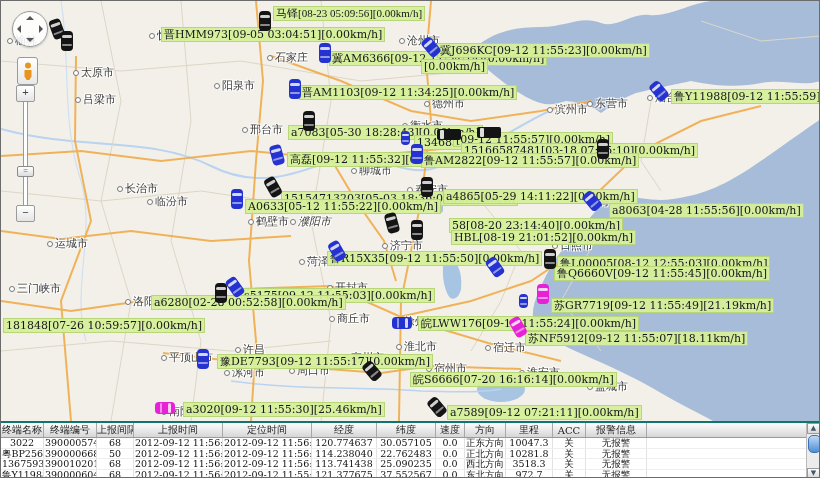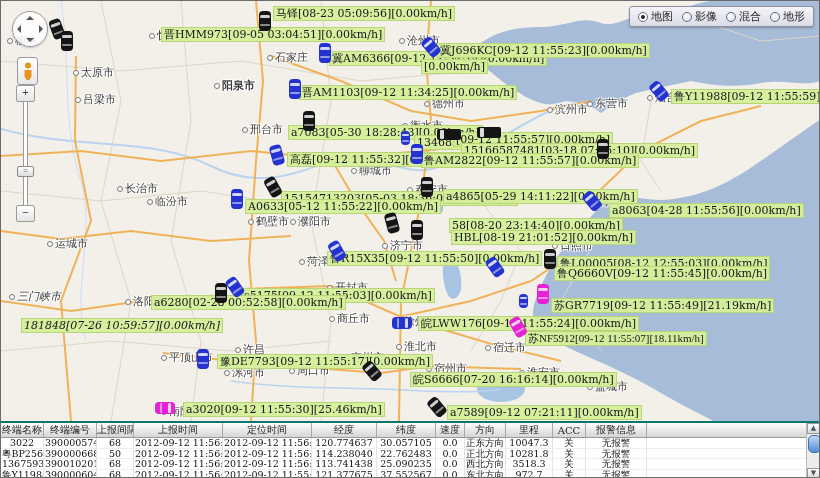--- a/index.html
+++ b/index.html
@@ -108,61 +108,43 @@
       <svg width="12" height="18">
         <circle cx="6" cy="3.5" r="3" fill="#e8951f"></circle>
         <path d="M2.5,8 h7 v6.5 l-2.2,3.5 h-2.6 l-2.2,-3.5 z" fill="#e8951f"></path>
       </svg>
     </div>
     <div id="zoomin">+</div>
     <div id="ztrack"></div>
     <div id="zhandle">=</div>
     <div id="zoomout">−</div>
 
-    <div id="maptype">
-        <span class="ropt">
-          <span class="radio sel"></span>
-          <span>地图</span>
-        </span>
-        <span class="ropt">
-          <span class="radio"></span>
-          <span>影像</span>
-        </span>
-        <span class="ropt">
-          <span class="radio"></span>
-          <span>混合</span>
-        </span>
-        <span class="ropt">
-          <span class="radio"></span>
-          <span>地形</span>
-        </span>
-      </div>
 
     <div id="cities">
         <div class="city" style="left: 6px; top: 32px;"><span class="dot"></span><span>榆林</span></div>
         <div class="city" style="left: 148px; top: 27px;"><span class="dot"></span><span>忻州市</span></div>
         <div class="city" style="left: 398px; top: 32px;"><span class="dot"></span><span>沧州市</span></div>
         <div class="city" style="left: 72px; top: 64px;"><span class="dot"></span><span>太原市</span></div>
-        <div class="city" style="left: 213px; top: 77px; font-weight: bold;"><span class="dot"></span><span>阳泉市</span></div>
+        <div class="city" style="left: 213px; top: 77px;"><span class="dot"></span><span>阳泉市</span></div>
         <div class="city" style="left: 74px; top: 91px;"><span class="dot"></span><span>吕梁市</span></div>
         <div class="city" style="left: 266px; top: 49px;"><span class="dot"></span><span>石家庄</span></div>
         <div class="city" style="left: 401px; top: 73px; margin-top: 44px;"><span class="dot"></span><span>衡水市</span></div>
         <div class="city" style="left: 423px; top: 95px;"><span class="dot"></span><span>德州市</span></div>
         <div class="city" style="left: 546px; top: 101px;"><span class="dot"></span><span>滨州市</span></div>
         <div class="city" style="left: 586px; top: 95px;"><span class="dot"></span><span>东营市</span></div>
         <div class="city" style="left: 646px; top: 89px;"><span class="dot"></span><span>烟台市</span></div>
         <div class="city" style="left: 241px; top: 121px;"><span class="dot"></span><span>邢台市</span></div>
         <div class="city" style="left: 350px; top: 162px;"><span class="dot"></span><span>聊城市</span></div>
         <div class="city" style="left: 406px; top: 181px;"><span class="dot"></span><span>泰安市</span></div>
         <div class="city" style="left: 116px; top: 180px;"><span class="dot"></span><span>长治市</span></div>
         <div class="city" style="left: 98px; top: 193px; margin-left: 48px;"><span class="dot"></span><span>临汾市</span></div>
         <div class="city" style="left: 46px; top: 235px;"><span class="dot"></span><span>运城市</span></div>
-        <div class="city" style="left: 8px; top: 288px; font-style: italic;"><span class="dot"></span><span>三门峡市</span></div>
+        <div class="city" style="left: 8px; top: 280px;"><span class="dot"></span><span>三门峡市</span></div>
         <div class="city" style="left: 247px; top: 213px;"><span class="dot"></span><span>鹤壁市</span></div>
-        <div class="city" style="left: 289px; top: 213px;"><span class="dot"></span><span>濮阳市</span></div>
+        <div class="city" style="left: 289px; top: 213px; font-style: italic;"><span class="dot"></span><span>濮阳市</span></div>
         <div class="city" style="left: 381px; top: 237px;"><span class="dot"></span><span>济宁市</span></div>
         <div class="city" style="left: 298px; top: 253px;"><span class="dot"></span><span>菏泽市</span></div>
         <div class="city" style="left: 551px; top: 237px;"><span class="dot"></span><span>日照市</span></div>
         <div class="city" style="left: 590px; top: 193px;"><span class="dot"></span><span>青岛市</span></div>
         <div class="city" style="left: 124px; top: 293px;"><span class="dot"></span><span>洛阳市</span></div>
         <div class="city" style="left: 326px; top: 279px;"><span class="dot"></span><span>开封市</span></div>
         <div class="city" style="left: 328px; top: 310px;"><span class="dot"></span><span>商丘市</span></div>
         <div class="city" style="left: 234px; top: 341px; text-decoration: underline;"><span class="dot"></span><span>许昌</span></div>
         <div class="city" style="left: 160px; top: 349px;"><span class="dot"></span><span>平顶山市</span></div>
         <div class="city" style="left: 223px; top: 364px;"><span class="dot"></span><span>漯河市</span></div>
@@ -170,21 +152,21 @@
         <div class="city" style="left: 160px; top: 403px;"><span class="dot"></span><span>南阳市</span></div>
         <div class="city" style="left: 342px; top: 349px;"><span class="dot"></span><span>亳州市</span></div>
         <div class="city" style="left: 425px; top: 360px;"><span class="dot"></span><span>宿州市</span></div>
         <div class="city" style="left: 395px; top: 338px;"><span class="dot"></span><span>淮北市</span></div>
         <div class="city" style="left: 395px; top: 313px;"><span class="dot"></span><span>徐州市</span></div>
         <div class="city" style="left: 484px; top: 339px;"><span class="dot"></span><span>宿迁市</span></div>
         <div class="city" style="left: 518px; top: 364px;"><span class="dot"></span><span>淮安市</span></div>
         <div class="city" style="left: 586px; top: 378px;"><span class="dot"></span><span>盐城市</span></div>
       </div>
     <div id="vlabels">
-        <div class="vlabel" style="left: 272px; top: 5px;">马铎[08-23 05:09:56][0.00km/h]</div>
+        <div class="vlabel" style="left: 272px; top: 5px; font-family: Liberation Serif, serif;">马铎[08-23 05:09:56][0.00km/h]</div>
         <div class="vlabel" style="left: 160px; top: 26px;">晋HMM973[09-05 03:04:51][0.00km/h]</div>
         <div class="vlabel" style="left: 328px; top: 50px;">冀AM6366[09-12 11:54:14][0.00km/h]</div>
         <div class="vlabel" style="left: 436px; top: 42px;">冀J696KC[09-12 11:55:23][0.00km/h]</div>
         <div class="vlabel" style="left: 420px; top: 58px;">[0.00km/h]</div>
         <div class="vlabel" style="left: 670px; top: 88px;">鲁Y11988[09-12 11:55:59][0.00km/h]</div>
         <div class="vlabel" style="left: 298px; top: 84px;">晋AM1103[09-12 11:34:25][0.00km/h]</div>
         <div class="vlabel" style="left: 287px; top: 124px;">a7083[05-30 18:28:43][0.00km/h]</div>
         <div class="vlabel" style="left: 413px; top: 134px;">1346833</div>
         <div class="vlabel" style="left: 452px; top: 131px;">[09-12 11:55:57][0.00km/h]</div>
         <div class="vlabel" style="left: 460px; top: 142px;">15166587481[03-18 07:55:10][0.00km/h]</div>
@@ -195,23 +177,23 @@
         <div class="vlabel" style="left: 442px; top: 188px;">a4865[05-29 14:11:22][0.00km/h]</div>
         <div class="vlabel" style="left: 608px; top: 202px;">a8063[04-28 11:55:56][0.00km/h]</div>
         <div class="vlabel" style="left: 448px; top: 217px;">58[08-20 23:14:40][0.00km/h]</div>
         <div class="vlabel" style="left: 450px; top: 229px;">HBL[08-19 21:01:52][0.00km/h]</div>
         <div class="vlabel" style="left: 326px; top: 250px;">鲁R15X35[09-12 11:55:50][0.00km/h]</div>
         <div class="vlabel" style="left: 556px; top: 255px;">鲁L00005[08-12 12:55:03][0.00km/h]</div>
         <div class="vlabel" style="left: 508px; top: 265px; margin-left: 45px;">鲁Q6660V[09-12 11:55:45][0.00km/h]</div>
         <div class="vlabel" style="left: 550px; top: 297px;">苏GR7719[09-12 11:55:49][21.19km/h]</div>
         <div class="vlabel" style="left: 240px; top: 287px;">s5175[09-12 11:55:03][0.00km/h]</div>
         <div class="vlabel" style="left: 150px; top: 294px;">a6280[02-28 00:52:58][0.00km/h]</div>
-        <div class="vlabel" style="left: 20px; top: 317px; font-style: italic;">181848[07-26 10:59:57][0.00km/h]</div>
+        <div class="vlabel" style="left: 2px; top: 317px;">181848[07-26 10:59:57][0.00km/h]</div>
         <div class="vlabel" style="left: 417px; top: 315px;">皖LWW176[09-12 11:55:24][0.00km/h]</div>
-        <div class="vlabel" style="left: 524px; top: 330px; font-family: Liberation Serif, serif;">苏NF5912[09-12 11:55:07][18.11km/h]</div>
+        <div class="vlabel" style="left: 524px; top: 330px;">苏NF5912[09-12 11:55:07][18.11km/h]</div>
         <div class="vlabel" style="left: 216px; top: 353px;">豫DE7793[09-12 11:55:17][0.00km/h]</div>
         <div class="vlabel" style="left: 385px; top: 371px; margin-left: 24px;">皖S6666[07-20 16:16:14][0.00km/h]</div>
         <div class="vlabel" style="left: 182px; top: 401px;">a3020[09-12 11:55:30][25.46km/h]</div>
         <div class="vlabel" style="left: 446px; top: 404px;">a7589[09-12 07:21:11][0.00km/h]</div>
       </div>
     <div id="vicons">
         <div class="car c-black" style="left: 50px; top: 18px; transform: rotate(-20deg);"></div>
         <div class="car c-black" style="left: 60px; top: 30px;"></div>
         <div class="car c-black" style="left: 258px; top: 10px;"></div>
         <div class="car c-blue" style="left: 318px; top: 42px;"></div>

